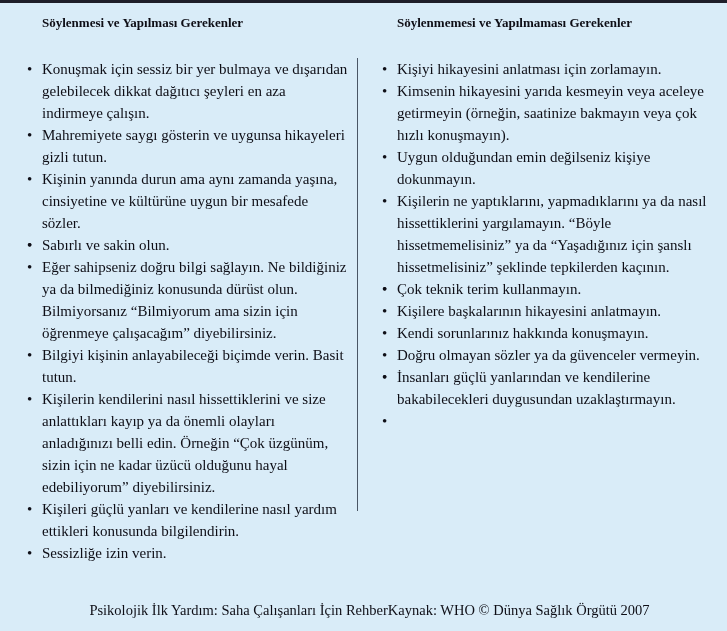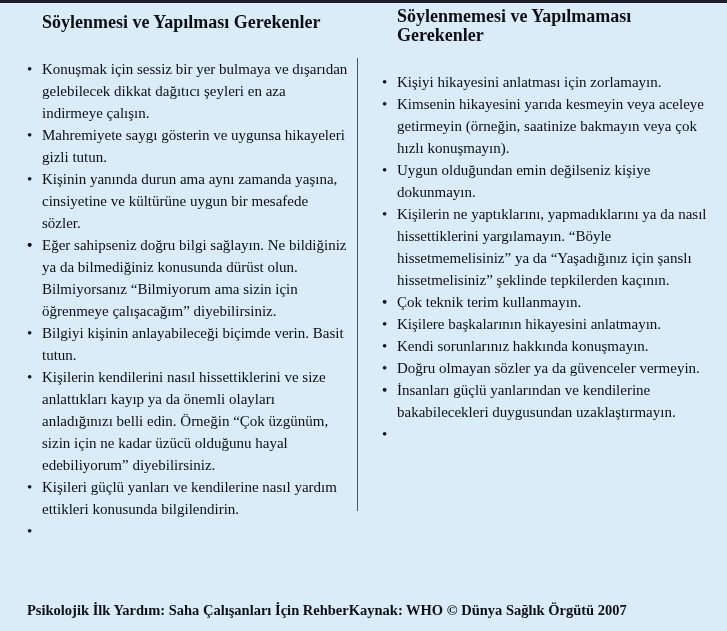--- a/index.html
+++ b/index.html
@@ -23,25 +23,25 @@
   }
   .col {
     box-sizing: border-box;
   }
   .col-left {
     width: 357px;
     padding: 10px 8px 0 27px;
   }
   .col-right {
     width: 370px;
-    padding: 4px 14px 0 25px;
+    padding: 10px 14px 0 25px;
   }
   .col-header {
     margin: 0 0 0 15px;
-    font-size: 18px;
+    font-size: 13px;
     line-height: 19px;
     font-weight: bold;
   }
   ul.bullet-list {
     list-style: none;
     margin: 26px 0 0 0;
     padding: 0;
     font-size: 15px;
     line-height: 22px;
   }
@@ -62,48 +62,48 @@
     width: 1px;
     height: 453px;
     background: #4a5665;
   }
   footer {
     position: absolute;
     left: 0;
     right: 0;
     bottom: 12px;
     display: flex;
-    justify-content: flex-start;
+    justify-content: center;
     align-items: baseline;
     padding: 0 15px 0 27px;
-    font-weight: bold;
+    font-weight: normal;
     font-size: 14.5px;
     line-height: 18px;
   }
 </style>
 </head>
 <body>
 
 <div class="page">
 
   <div class="columns">
 
     <section class="col col-left">
       <h2 class="col-header">Söylenmesi ve Yapılması Gerekenler</h2>
       <ul class="bullet-list">
         <li><span class="bullet">•</span><span>Konuşmak için sessiz bir yer bulmaya ve dışarıdan gelebilecek dikkat dağıtıcı şeyleri en aza indirmeye çalışın.</span></li>
         <li><span class="bullet">•</span><span>Mahremiyete saygı gösterin ve uygunsa hikayeleri gizli tutun.</span></li>
         <li><span class="bullet">•</span><span>Kişinin yanında durun ama aynı zamanda yaşına, cinsiyetine ve kültürüne uygun bir mesafede sözler.</span></li>
         <li><span class="bullet">•</span></li>
-        <li><span class="bullet">•</span></li>
+        <li><span class="bullet">•</span><span>Sabırlı ve sakin olun.</span></li>
         <li><span class="bullet">•</span><span>Eğer sahipseniz doğru bilgi sağlayın. Ne bildiğiniz ya da bilmediğiniz konusunda dürüst olun. Bilmiyorsanız “Bilmiyorum ama sizin için öğrenmeye çalışacağım” diyebilirsiniz.</span></li>
         <li><span class="bullet">•</span><span>Bilgiyi kişinin anlayabileceği biçimde verin. Basit tutun.</span></li>
         <li><span class="bullet">•</span><span>Kişilerin kendilerini nasıl hissettiklerini ve size anlattıkları kayıp ya da önemli olayları anladığınızı belli edin. Örneğin “Çok üzgünüm, sizin için ne kadar üzücü olduğunu hayal edebiliyorum” diyebilirsiniz.</span></li>
         <li><span class="bullet">•</span><span>Kişileri güçlü yanları ve kendilerine nasıl yardım ettikleri konusunda bilgilendirin.</span></li>
-        <li><span class="bullet">•</span></li>
+        <li><span class="bullet">•</span><span>Sessizliğe izin verin.</span></li>
       </ul>
     </section>
 
     <section class="col col-right">
       <h2 class="col-header">Söylenmemesi ve Yapılmaması Gerekenler</h2>
       <ul class="bullet-list">
         <li><span class="bullet">•</span><span>Kişiyi hikayesini anlatması için zorlamayın.</span></li>
         <li><span class="bullet">•</span><span>Kimsenin hikayesini yarıda kesmeyin veya aceleye getirmeyin (örneğin, saatinize bakmayın veya çok hızlı konuşmayın).</span></li>
         <li><span class="bullet">•</span><span>Uygun olduğundan emin değilseniz kişiye dokunmayın.</span></li>
         <li><span class="bullet">•</span><span>Kişilerin ne yaptıklarını, yapmadıklarını ya da nasıl hissettiklerini yargılamayın. “Böyle hissetmemelisiniz” ya da “Yaşadığınız için şanslı hissetmelisiniz” şeklinde tepkilerden kaçının.</span></li>

